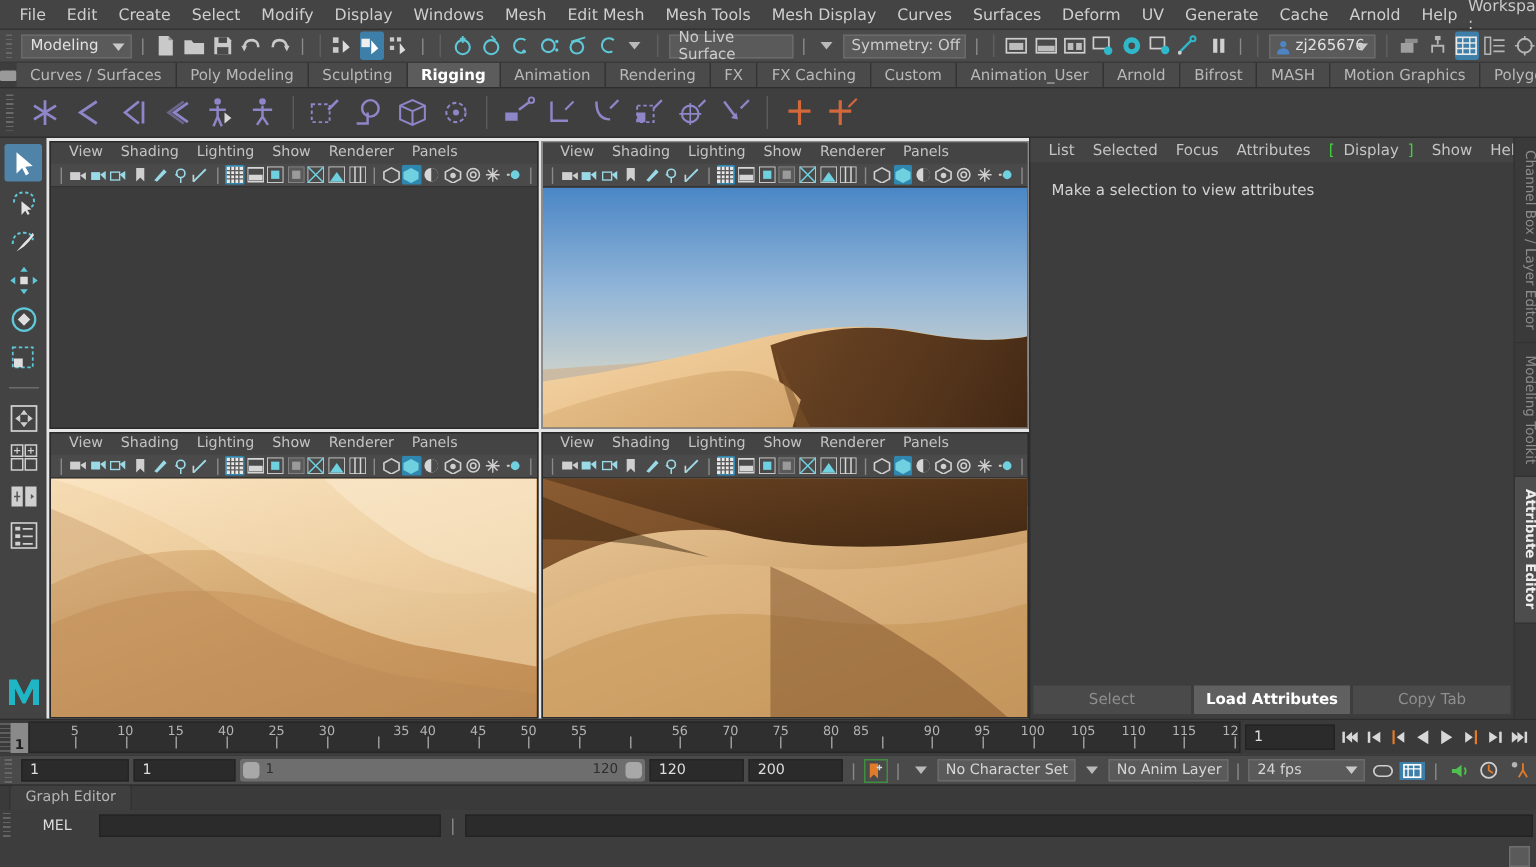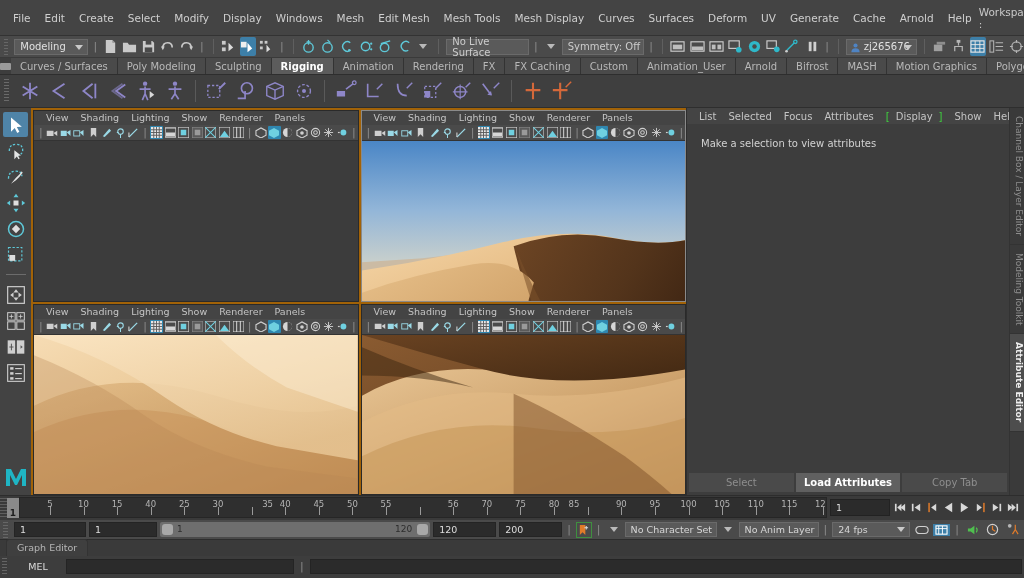--- a/index.html
+++ b/index.html
@@ -5,21 +5,21 @@
   * { box-sizing: border-box; margin:0; padding:0; }
   html,body { background:#3d3d3d; }
   body {
     width:1024px; height:578px; overflow:hidden;
     font-family:"DejaVu Sans","Liberation Sans",sans-serif;
     font-size:10px; color:#c8c8c8; position:relative;
   }
 
   
   #menubar {
-    height:36px; background:#444444; display:flex; align-items:center;
+    height:20px; background:#444444; display:flex; align-items:center;
     padding-left:6px; border-bottom:1px solid #333;
   }
   #menubar .mi { padding:0 7px; line-height:20px; color:#cfcfcf; font-size:10.5px; white-space:nowrap; }
   #ws-area { margin-left:auto; display:flex; align-items:center; padding-right:4px; gap:5px; }
   #ws-label { color:#c9c9c9; font-size:10.5px; }
 
   
   #statusline {
     height:22px; background:#4a4a4a; display:flex; align-items:center;
     padding-left:4px; gap:3px; border-bottom:1px solid #3a3a3a;
@@ -76,21 +76,21 @@
 
   
   #main { display:flex; height:387px; background:#3d3d3d; }
   #toolbox { width:31px; background:#434343; display:flex; flex-direction:column;
              align-items:center; padding-top:4px; gap:1px; }
   .tbi { width:25px;height:25px;display:flex;align-items:center;justify-content:center;border-radius:2px;}
   .tbi.on { background:#4f84a8; }
   .tbdiv { width:20px;height:1px;background:#6c6c6c;margin:6px 0;}
 
   #viewports { flex:1; display:grid; grid-template-columns:1fr 1fr;
-               grid-template-rows:1fr 1fr; gap:2px; background:#a16207; padding:2px 0 0 2px;}
+               grid-template-rows:1fr 1fr; gap:2px; background:#e5e5e5; padding:2px 0 0 2px;}
   .vp { position:relative; overflow:hidden; background:#3c3c3c; border:1px solid #2a2a2a;}
   .vp.focus { border-color:#8a8a8a; }
   .vpmenu { height:14px; background:#444; display:flex; align-items:center; padding-left:6px; gap:0;}
   .vpmenu span { font-size:9.5px; color:#c4c4c4; padding:0 6px; line-height:14px;}
   .vptool { height:16px; background:#4a4a4a; display:flex; align-items:center; padding-left:3px; gap:1px;
             border-bottom:1px solid #333;}
   .vti { width:14px;height:13px;display:flex;align-items:center;justify-content:center;border-radius:1px;}
   .vti.on { background:#2f87b0; }
   .vpbody { position:absolute; left:0; right:0; top:30px; bottom:0; overflow:hidden;}
 

